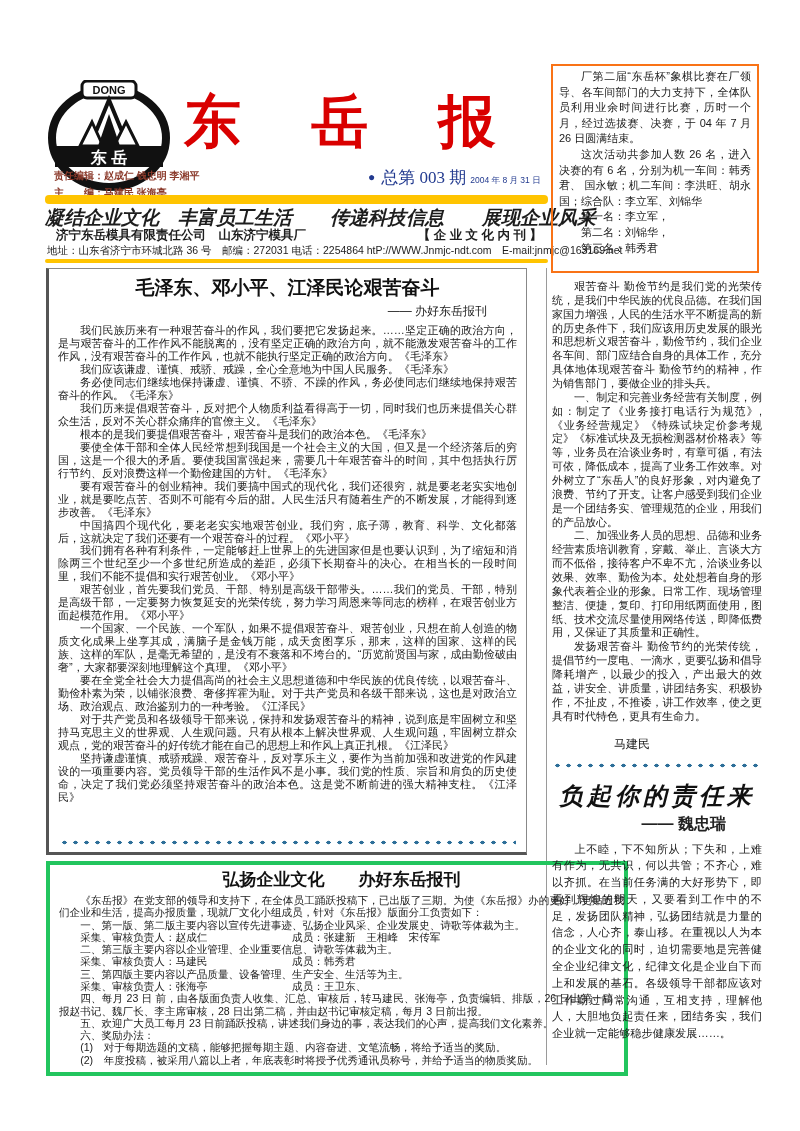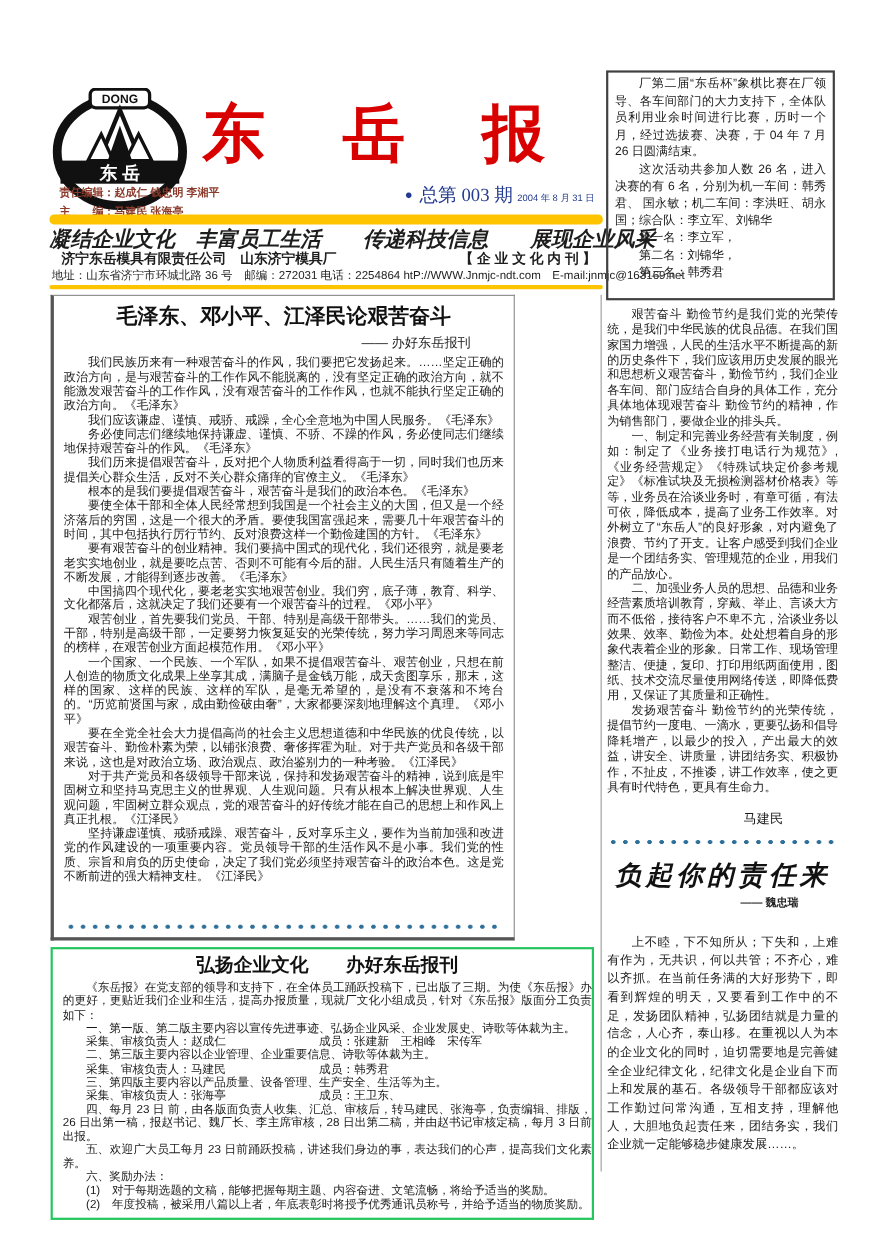--- a/index.html
+++ b/index.html
@@ -16,51 +16,51 @@
   .issue-no{font-family:"Liberation Serif",serif;font-size:17px;margin-left:6px;}
   .issue-date{font-size:8.5px;margin-left:4px;}
   .bar{position:absolute;left:45px;width:503px;background:var(--accent-yellow);border-radius:4px;}
   .bar1{top:195px;height:9px;}
   .bar2{top:259px;height:4px;}
   .slogan{position:absolute;left:45px;top:205px;width:503px;text-align:center;font-size:19px;font-weight:bold;font-style:italic;color:#1d1d1d;white-space:nowrap;}
   .company-row{position:absolute;left:56px;top:227px;width:486px;display:flex;justify-content:space-between;font-size:12.5px;font-weight:bold;color:#1d1d1d;white-space:nowrap;}
   .address{position:absolute;left:47px;top:244px;width:500px;font-size:10.5px;color:#1d1d1d;white-space:nowrap;}
 
   
-  .chess-box{position:absolute;left:551px;top:64px;width:208px;height:209px;border:2px solid #404040;
+  .chess-box{position:absolute;left:551px;top:64px;width:208px;height:209px;border:2px solid #f97316;
              padding:3px 6px;box-sizing:border-box;overflow:hidden;}
   .chess-box p{margin:0;font-size:11px;line-height:1.42;text-align:justify;text-indent:2em;color:#1a1a1a;}
 
   
-  .main-box{position:absolute;left:46px;top:268px;width:422px;height:587px;box-sizing:border-box;
+  .main-box{position:absolute;left:46px;top:268px;width:481px;height:587px;box-sizing:border-box;
             border:1px solid #888;border-left:3px solid #555;border-bottom:3px solid #555;
             padding:4px 9px 22px 9px;overflow:hidden;}
   .main-title{margin:2px 0 0 0;text-align:center;font-size:19px;font-weight:bold;color:#111;}
   .main-byline{margin:2px 30px 4px 0;text-align:right;font-size:12px;color:#222;}
   .main-box p.bp{margin:0;font-size:11px;line-height:1.18;text-align:justify;text-indent:2em;color:#1a1a1a;}
   .beads{height:9px;background-image:radial-gradient(ellipse 3.4px 3px at center,var(--bead-blue) 62%,rgba(0,0,0,0) 68%);
          background-size:11px 9px;background-repeat:repeat-x;background-position:left center;}
   .beads-main{position:absolute;left:10px;right:10px;bottom:5px;}
 
   
-  .culture-box{position:absolute;left:46px;top:861px;width:494px;box-sizing:border-box;border:2px solid #22c55e;
+  .culture-box{position:absolute;left:46px;top:861px;width:582px;box-sizing:border-box;border:4px solid #22c55e;
                padding:3px 0 6px 9px;}
   .culture-title{margin:0 0 3px 0;text-align:center;font-size:17px;font-weight:bold;color:#111;}
   .culture-box p{margin:0;font-size:10.6px;line-height:1.16;text-align:justify;text-indent:2em;color:#1a1a1a;}
 
   
   .vline{position:absolute;left:546px;top:268px;width:1px;height:797px;background:#9a9a9a;}
   .right-col{position:absolute;left:552px;top:280px;width:210px;}
   .r1-title{margin:0 0 12px 0;text-align:center;font-size:22px;font-weight:bold;letter-spacing:1px;color:#111;white-space:nowrap;}
   .right-col p.rp{margin:0;font-size:11px;line-height:1.26;text-align:justify;text-indent:2em;color:#1a1a1a;}
-  .signature{margin:12px 0 8px 0;text-align:right;padding-right:50px;font-size:12px;color:#1a1a1a;}
+  .signature{margin:12px 0 8px 0;text-align:center;padding-right:50px;font-size:12px;color:#1a1a1a;}
   .beads-right{margin:6px 0 10px 0;}
   .r2-title{margin:10px 0 2px 0;text-align:center;font-family:"Liberation Serif",serif;font-style:italic;
             font-size:24px;font-weight:bold;letter-spacing:4px;color:#111;white-space:nowrap;}
-  .r2-byline{margin:0 36px 21px 0;text-align:right;font-size:10px;font-weight:bold;color:#222;}
+  .r2-byline{margin:0 36px 6px 0;text-align:right;font-size:16px;font-weight:bold;color:#222;}
   .right-col p.rp2{margin:0;font-size:11.2px;line-height:1.5;text-align:justify;text-indent:2em;color:#1a1a1a;}
 </style>
 </head>
 <body>
 
 <div id="page">
 
   <div class="logo">
     <svg viewBox="0 0 126 112" width="126" height="112">
       <ellipse cx="63" cy="58" rx="57" ry="49" fill="#ffffff" stroke="#111" stroke-width="8"></ellipse>
@@ -112,20 +112,21 @@
     <div class="main-byline">——  办好东岳报刊</div>
     <div>
         <p class="bp">我们民族历来有一种艰苦奋斗的作风，我们要把它发扬起来。……坚定正确的政治方向，是与艰苦奋斗的工作作风不能脱离的，没有坚定正确的政治方向，就不能激发艰苦奋斗的工作作风，没有艰苦奋斗的工作作风，也就不能执行坚定正确的政治方向。《毛泽东》</p>
         <p class="bp">我们应该谦虚、谨慎、戒骄、戒躁，全心全意地为中国人民服务。《毛泽东》</p>
         <p class="bp">务必使同志们继续地保持谦虚、谨慎、不骄、不躁的作风，务必使同志们继续地保持艰苦奋斗的作风。《毛泽东》</p>
         <p class="bp">我们历来提倡艰苦奋斗，反对把个人物质利益看得高于一切，同时我们也历来提倡关心群众生活，反对不关心群众痛痒的官僚主义。《毛泽东》</p>
         <p class="bp">根本的是我们要提倡艰苦奋斗，艰苦奋斗是我们的政治本色。《毛泽东》</p>
         <p class="bp">要使全体干部和全体人民经常想到我国是一个社会主义的大国，但又是一个经济落后的穷国，这是一个很大的矛盾。要使我国富强起来，需要几十年艰苦奋斗的时间，其中包括执行厉行节约、反对浪费这样一个勤俭建国的方针。《毛泽东》</p>
         <p class="bp">要有艰苦奋斗的创业精神。我们要搞中国式的现代化，我们还很穷，就是要老老实实地创业，就是要吃点苦、否则不可能有今后的甜。人民生活只有随着生产的不断发展，才能得到逐步改善。《毛泽东》</p>
         <p class="bp">中国搞四个现代化，要老老实实地艰苦创业。我们穷，底子薄，教育、科学、文化都落后，这就决定了我们还要有一个艰苦奋斗的过程。《邓小平》</p>
+        <p class="bp">我们拥有各种有利条件，一定能够赶上世界上的先进国家但是也要认识到，为了缩短和消除两三个世纪至少一个多世纪所造成的差距，必须下长期奋斗的决心。在相当长的一段时间里，我们不能不提倡和实行艰苦创业。《邓小平》</p>
         <p class="bp">艰苦创业，首先要我们党员、干部、特别是高级干部带头。……我们的党员、干部，特别是高级干部，一定要努力恢复延安的光荣传统，努力学习周恩来等同志的榜样，在艰苦创业方面起模范作用。《邓小平》</p>
         <p class="bp">一个国家、一个民族、一个军队，如果不提倡艰苦奋斗、艰苦创业，只想在前人创造的物质文化成果上坐享其成，满脑子是金钱万能，成天贪图享乐，那末，这样的国家、这样的民族、这样的军队，是毫无希望的，是没有不衰落和不垮台的。“历览前贤国与家，成由勤俭破由奢”，大家都要深刻地理解这个真理。《邓小平》</p>
         <p class="bp">要在全党全社会大力提倡高尚的社会主义思想道德和中华民族的优良传统，以艰苦奋斗、勤俭朴素为荣，以铺张浪费、奢侈挥霍为耻。对于共产党员和各级干部来说，这也是对政治立场、政治观点、政治鉴别力的一种考验。《江泽民》</p>
         <p class="bp">对于共产党员和各级领导干部来说，保持和发扬艰苦奋斗的精神，说到底是牢固树立和坚持马克思主义的世界观、人生观问题。只有从根本上解决世界观、人生观问题，牢固树立群众观点，党的艰苦奋斗的好传统才能在自己的思想上和作风上真正扎根。《江泽民》</p>
         <p class="bp">坚持谦虚谨慎、戒骄戒躁、艰苦奋斗，反对享乐主义，要作为当前加强和改进党的作风建设的一项重要内容。党员领导干部的生活作风不是小事。我们党的性质、宗旨和肩负的历史使命，决定了我们党必须坚持艰苦奋斗的政治本色。这是党不断前进的强大精神支柱。《江泽民》</p>
       </div>
     <div class="beads beads-main"></div>
   </div>
 
   <div class="culture-box">

